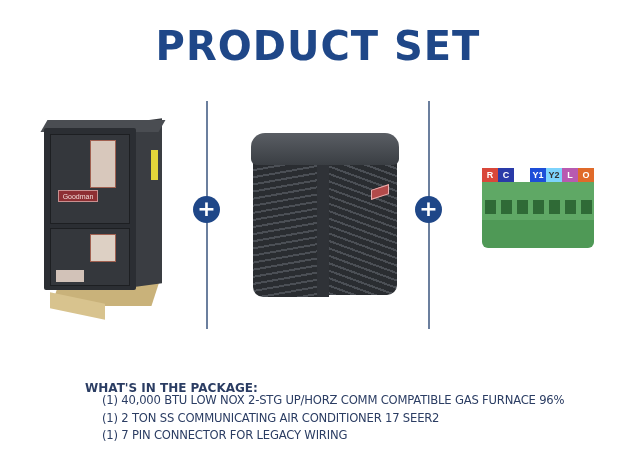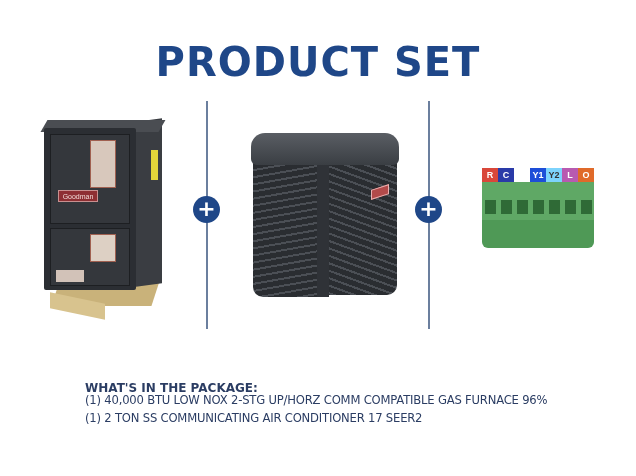--- a/index.html
+++ b/index.html
@@ -1,20 +1,20 @@
 <!DOCTYPE html>
 <html><head>
 <meta charset="utf-8">
 <style>
   * { margin:0; padding:0; box-sizing:border-box; }
   html, body { width:636px; height:476px; background:#ffffff; overflow:hidden; }
   body { position:relative; font-family:"Liberation Sans", sans-serif; }
 
   .title {
-    position:absolute; left:0; top:39px; width:636px; text-align:center;
+    position:absolute; left:0; top:23px; width:636px; text-align:center;
     font-family:"DejaVu Sans", sans-serif; font-weight:bold; font-size:40px;
     letter-spacing:1px; color:#1f4788;
   }
 
   .divider { position:absolute; top:101px; width:2px; height:228px; background:#6b7f9e; }
   .plus {
     position:absolute; width:27px; height:27px; border-radius:50%;
     background:#1f4788; color:#fff; text-align:center;
     font-family:"DejaVu Sans", sans-serif; font-weight:bold; font-size:22px; line-height:26px;
   }
@@ -91,21 +91,21 @@
   .conn .slot { position:absolute; top:18px; width:11px; height:14px; background:#2f6a36; }
   .conn .legs { position:absolute; left:0; top:52px; width:112px; height:28px; background:#4f9956; border-radius:0 0 6px 6px; }
 
   .pkg-title {
     position:absolute; left:85px; top:381px;
     font-family:"DejaVu Sans", sans-serif; font-weight:bold; font-size:12px; color:#2b3d63;
   }
   .pkg-list { position:absolute; left:85px; top:392px; }
   .pkg-item {
     font-family:"DejaVu Sans", sans-serif; font-size:11.6px; color:#2b3d63;
-    line-height:17.5px; white-space:nowrap; letter-spacing:-0.2px;
+    line-height:17.5px; white-space:nowrap; letter-spacing:-0.2px;margin-left:17px;
   }
 </style>
 </head>
 <body>
 
 <div class="title">PRODUCT SET</div>
 
 <div class="furnace">
   <div class="pallet"></div>
   <div class="pallet2"></div>
@@ -154,13 +154,14 @@
     <div class="slot" style="left:83px;"></div>
     <div class="slot" style="left:99px;"></div>
   </div>
   <div class="legs"></div>
 </div>
 
 <div class="pkg-title">WHAT'S IN THE PACKAGE:</div>
 <div class="pkg-list">
   <div class="pkg-item">(1) 40,000 BTU LOW NOX 2-STG UP/HORZ COMM COMPATIBLE GAS FURNACE 96%</div>
   <div class="pkg-item">(1) 2 TON SS COMMUNICATING AIR CONDITIONER 17 SEER2</div>
+  <div class="pkg-item">(1) 7 PIN CONNECTOR FOR LEGACY WIRING</div>
 </div>
 
 </body></html>

